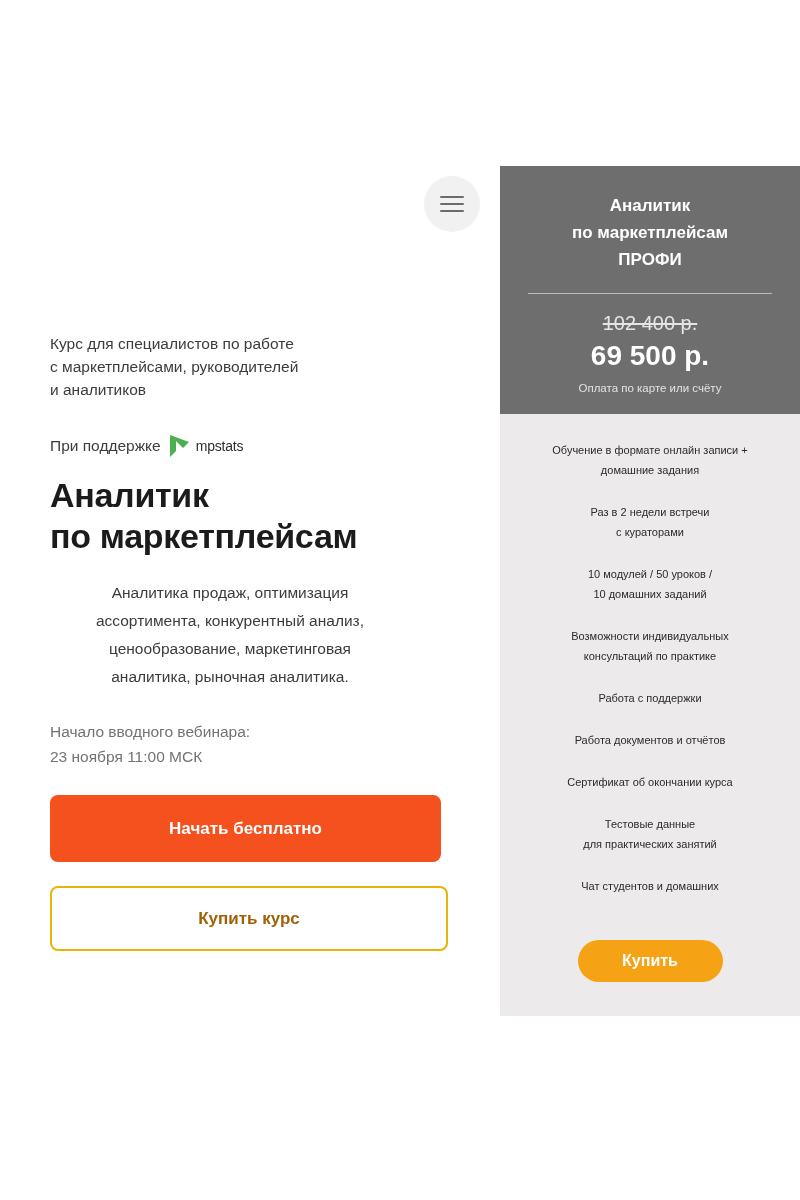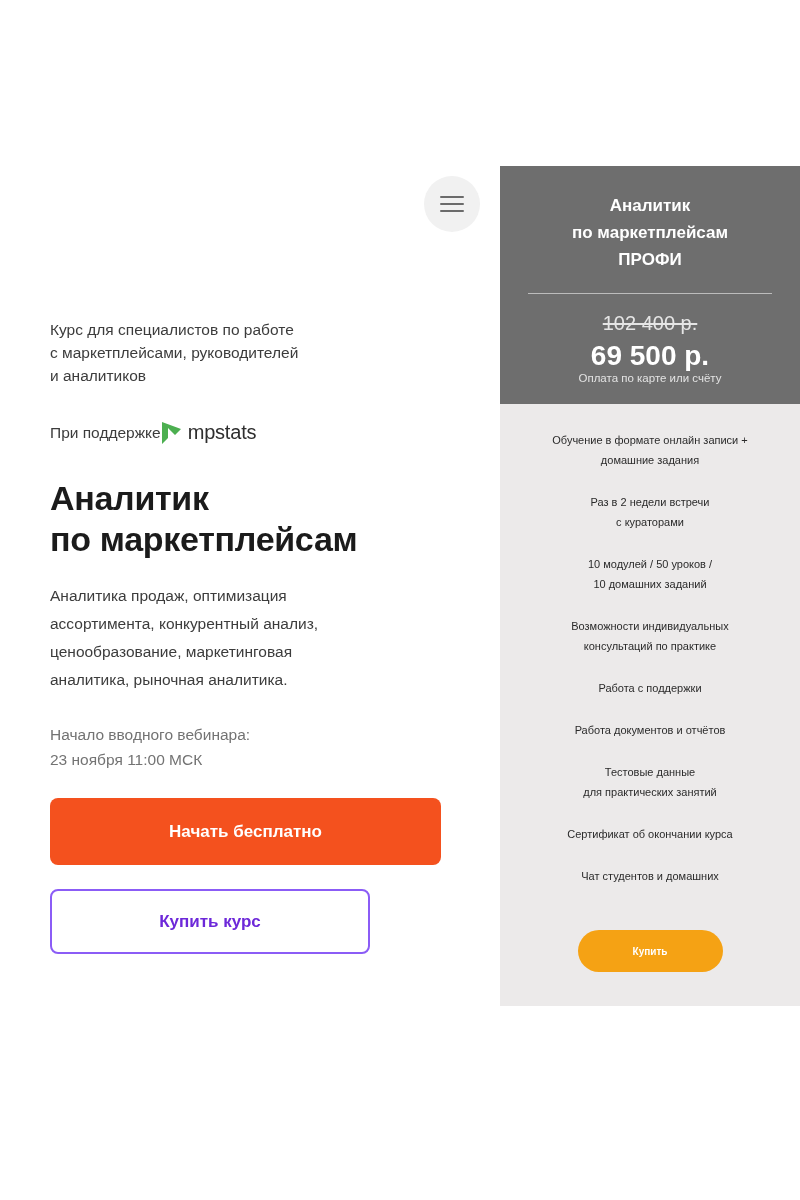--- a/index.html
+++ b/index.html
@@ -19,74 +19,75 @@
   #page {
     position: relative;
     width: 800px;
     height: 1200px;
   }
 
   
   .left-col {
     position: absolute;
     left: 50px;
-    top: 318px;
+    top: 332px;
     width: 360px;
   }
 
   .lead {
     font-size: 15.5px;
     line-height: 23px;
     color: #3c3c3c;
     margin: 0 0 34px 0;
     white-space: pre-line;
   }
 
   .support-row {
     display: flex;
     align-items: center;
-    gap: 1px;
-    margin-bottom: 34px;
+    gap: 9px;
+    margin-bottom: 18px;
   }
   .support-text {
     font-size: 15.5px;
     color: #3c3c3c;
   }
   .mpstats-logo {
     display: flex;
     align-items: center;
     gap: 7px;
   }
   .mpstats-mark {
     width: 19px;
     height: 22px;
     display: block;
   }
   .mpstats-word {
-    font-size: 20px;
+    font-size: 14px;
     letter-spacing: -0.2px;
     color: #2e2e2e;
   }
 
   h1.title {
     font-size: 34px;
     line-height: 41px;
     font-weight: bold;
     margin: 0 0 22px 0;
     color: #1b1b1b;
     letter-spacing: -0.3px;
     white-space: pre-line;
   }
 
   .desc {
     font-size: 15.5px;
     line-height: 28px;
     color: #3c3c3c;
     margin: 0 0 28px 0;
     white-space: pre-line;
+    text-align: center;
   }
 
   .webinar {
     font-size: 15.5px;
     line-height: 25px;
     color: #737373;
     margin: 0 0 26px 0;
     white-space: pre-line;
   }
 
@@ -104,27 +105,27 @@
     border-radius: 8px;
     cursor: pointer;
     margin-bottom: 24px;
     font-family: "Liberation Sans", sans-serif;
   }
 
   .btn-secondary {
     display: flex;
     align-items: center;
     justify-content: center;
-    width: 320px;
+    width: 398px;
     height: 65px;
     background: #ffffff;
-    color: #6d28d9;
+    color: #a16207;
     font-size: 17px;
     font-weight: bold;
-    border: 2px solid #8b5cf6;
+    border: 2px solid #eab308;
     border-radius: 8px;
     cursor: pointer;
     box-sizing: border-box;
     font-family: "Liberation Sans", sans-serif;
   }
 
   
   .burger {
     position: absolute;
     left: 424px;
@@ -178,20 +179,21 @@
   .old-price {
     font-size: 20px;
     color: #e5e5e5;
     text-decoration: line-through;
     margin-bottom: 5px;
   }
   .new-price {
     font-size: 28px;
     font-weight: bold;
     color: #ffffff;
+    margin-bottom: 10px;
   }
   .pay-note {
     font-size: 11.5px;
     color: #e3e3e3;
   }
 
   .features {
     padding: 26px 18px 18px 18px;
     text-align: center;
   }
@@ -209,21 +211,21 @@
   .buy-wrap {
     padding: 26px 0 34px 0;
     display: flex;
     justify-content: center;
   }
   .btn-buy {
     width: 145px;
     height: 42px;
     background: #f5a214;
     color: #ffffff;
-    font-size: 10px;
+    font-size: 16px;
     font-weight: bold;
     border: none;
     border-radius: 21px;
     cursor: pointer;
     font-family: "Liberation Sans", sans-serif;
   }
 </style>
 </head>
 <body>
 
@@ -283,23 +285,23 @@
       <div class="feature">Обучение в формате онлайн записи +
 домашние задания</div>
       <div class="feature">Раз в 2 недели встречи
 с кураторами</div>
       <div class="feature">10 модулей / 50 уроков /
 10 домашних заданий</div>
       <div class="feature">Возможности индивидуальных
 консультаций по практике</div>
       <div class="feature">Работа с поддержки</div>
       <div class="feature">Работа документов и отчётов</div>
+      <div class="feature">Сертификат об окончании курса</div>
       <div class="feature">Тестовые данные
 для практических занятий</div>
-      <div class="feature">Сертификат об окончании курса</div>
       <div class="feature">Чат студентов и домашних</div>
     </div>
 
     <div class="buy-wrap">
       <button class="btn-buy">Купить</button>
     </div>
   </div>
 
 </div>
 

